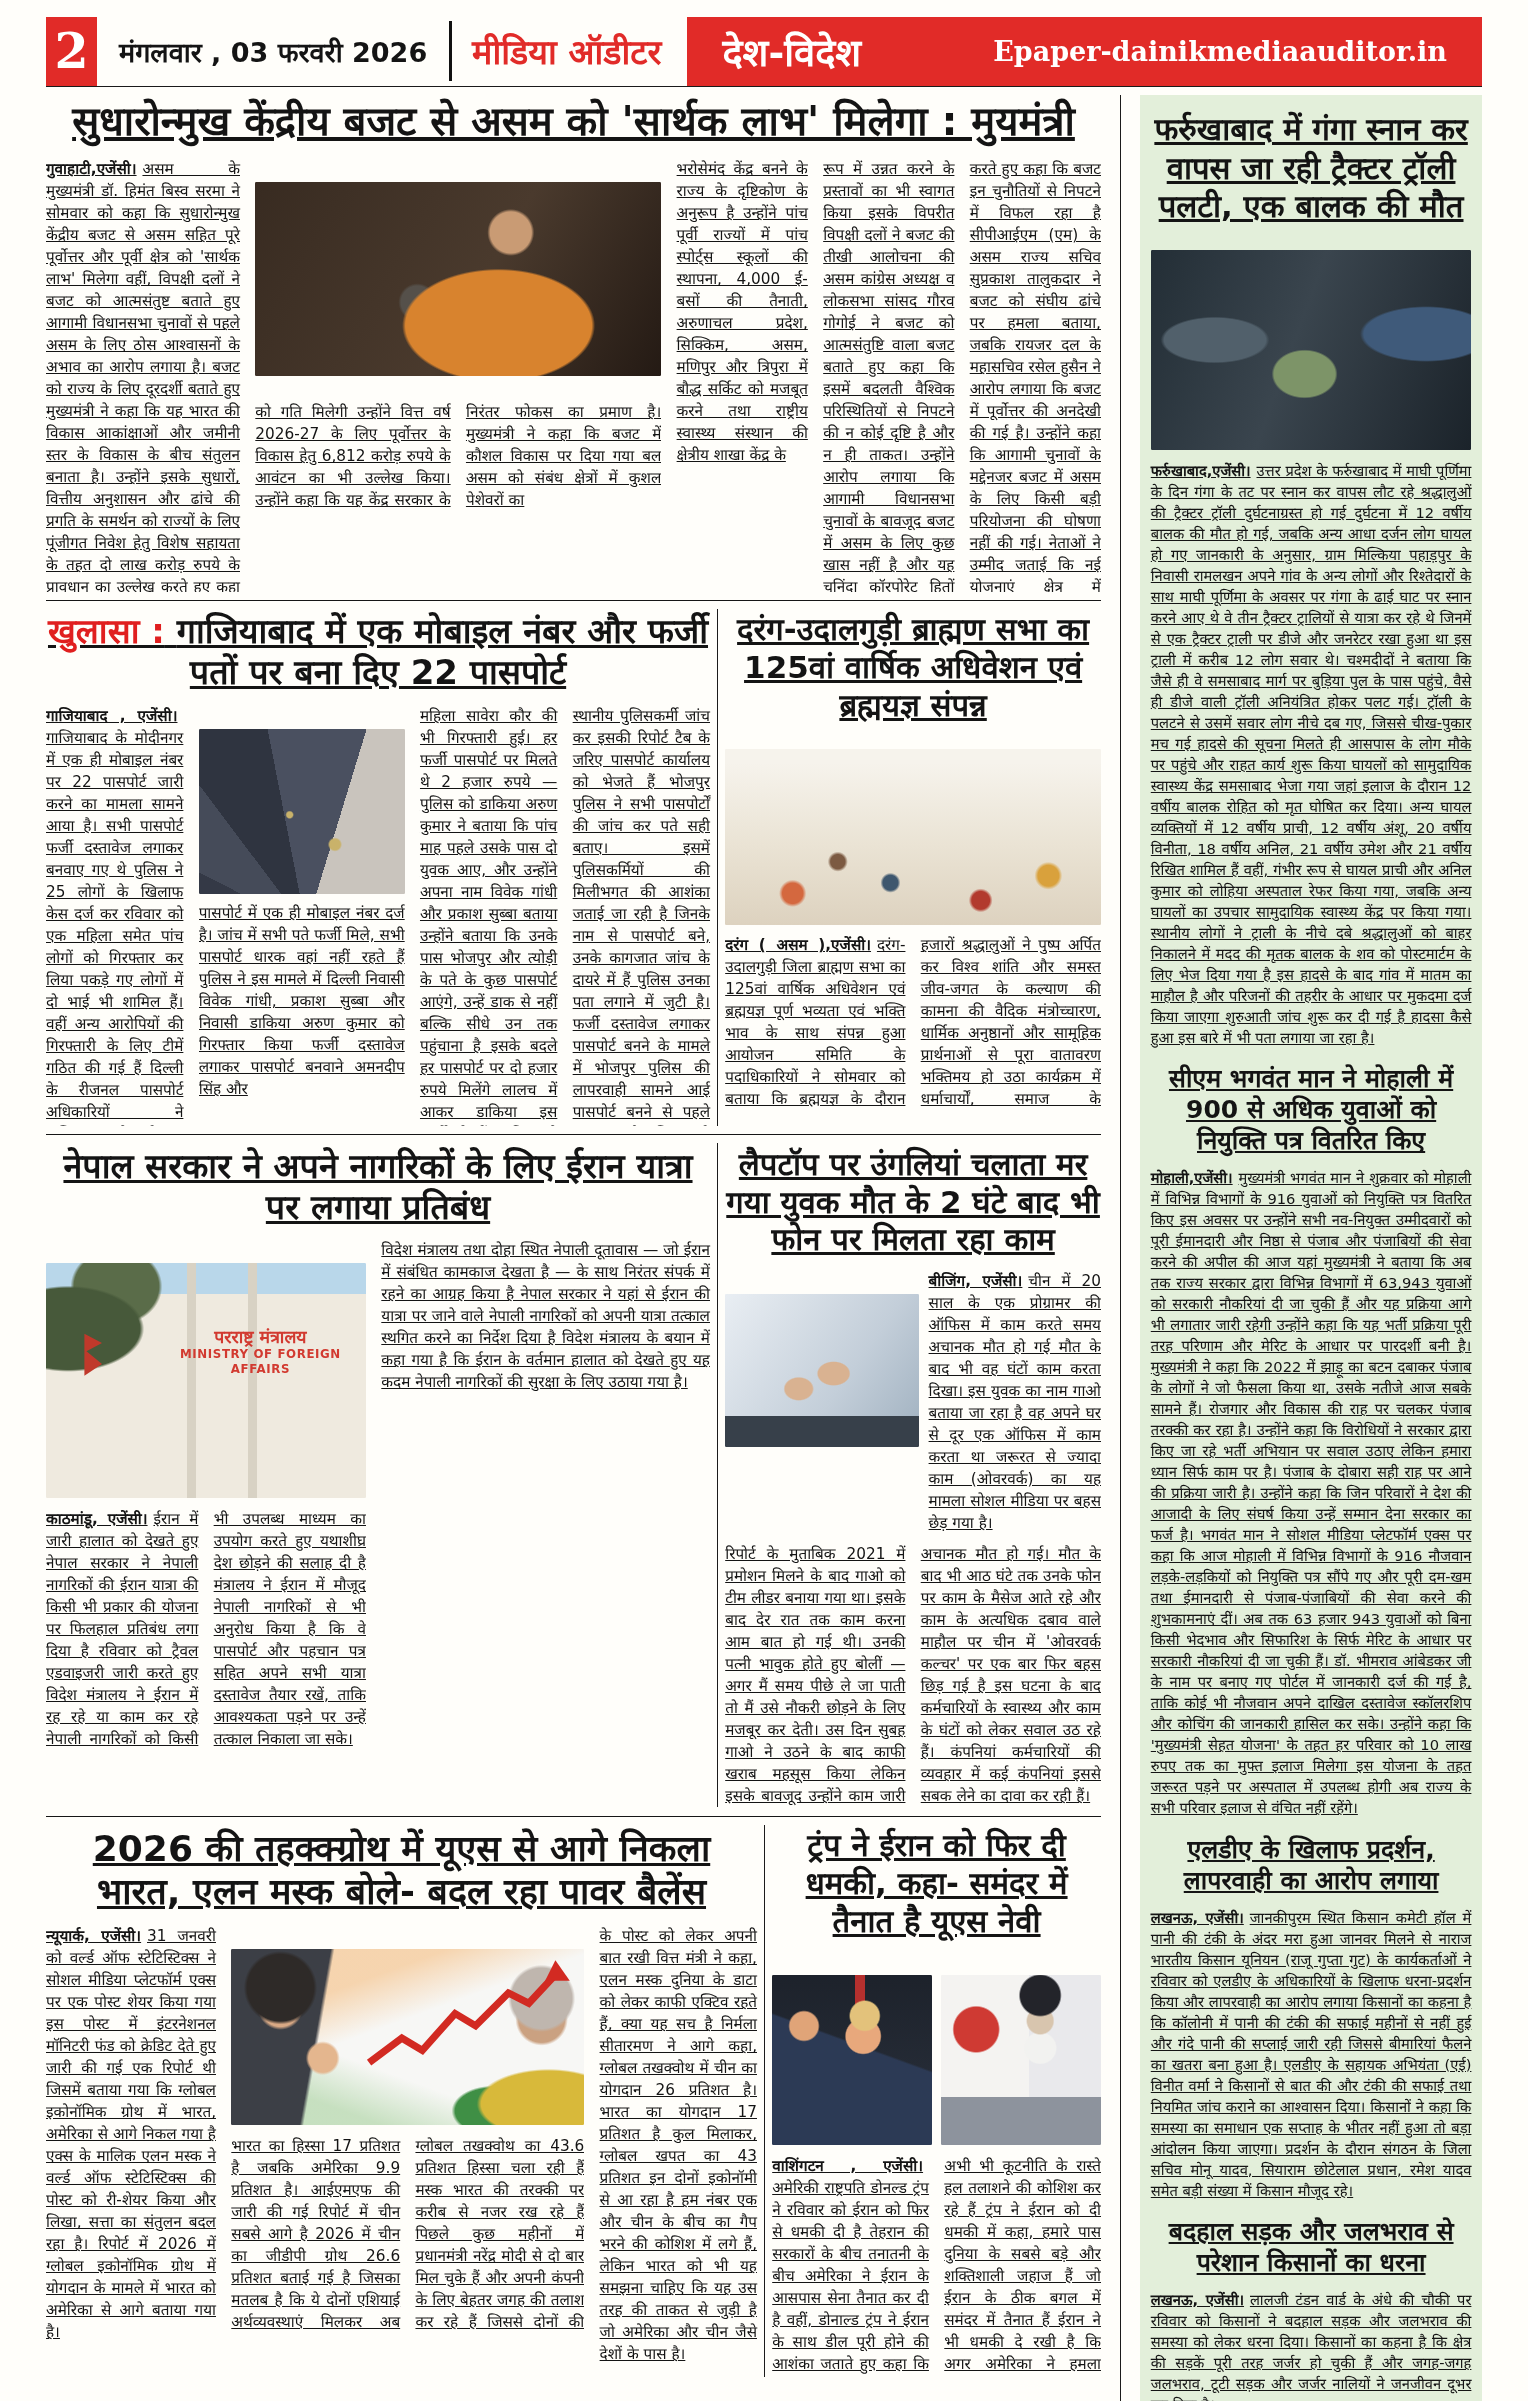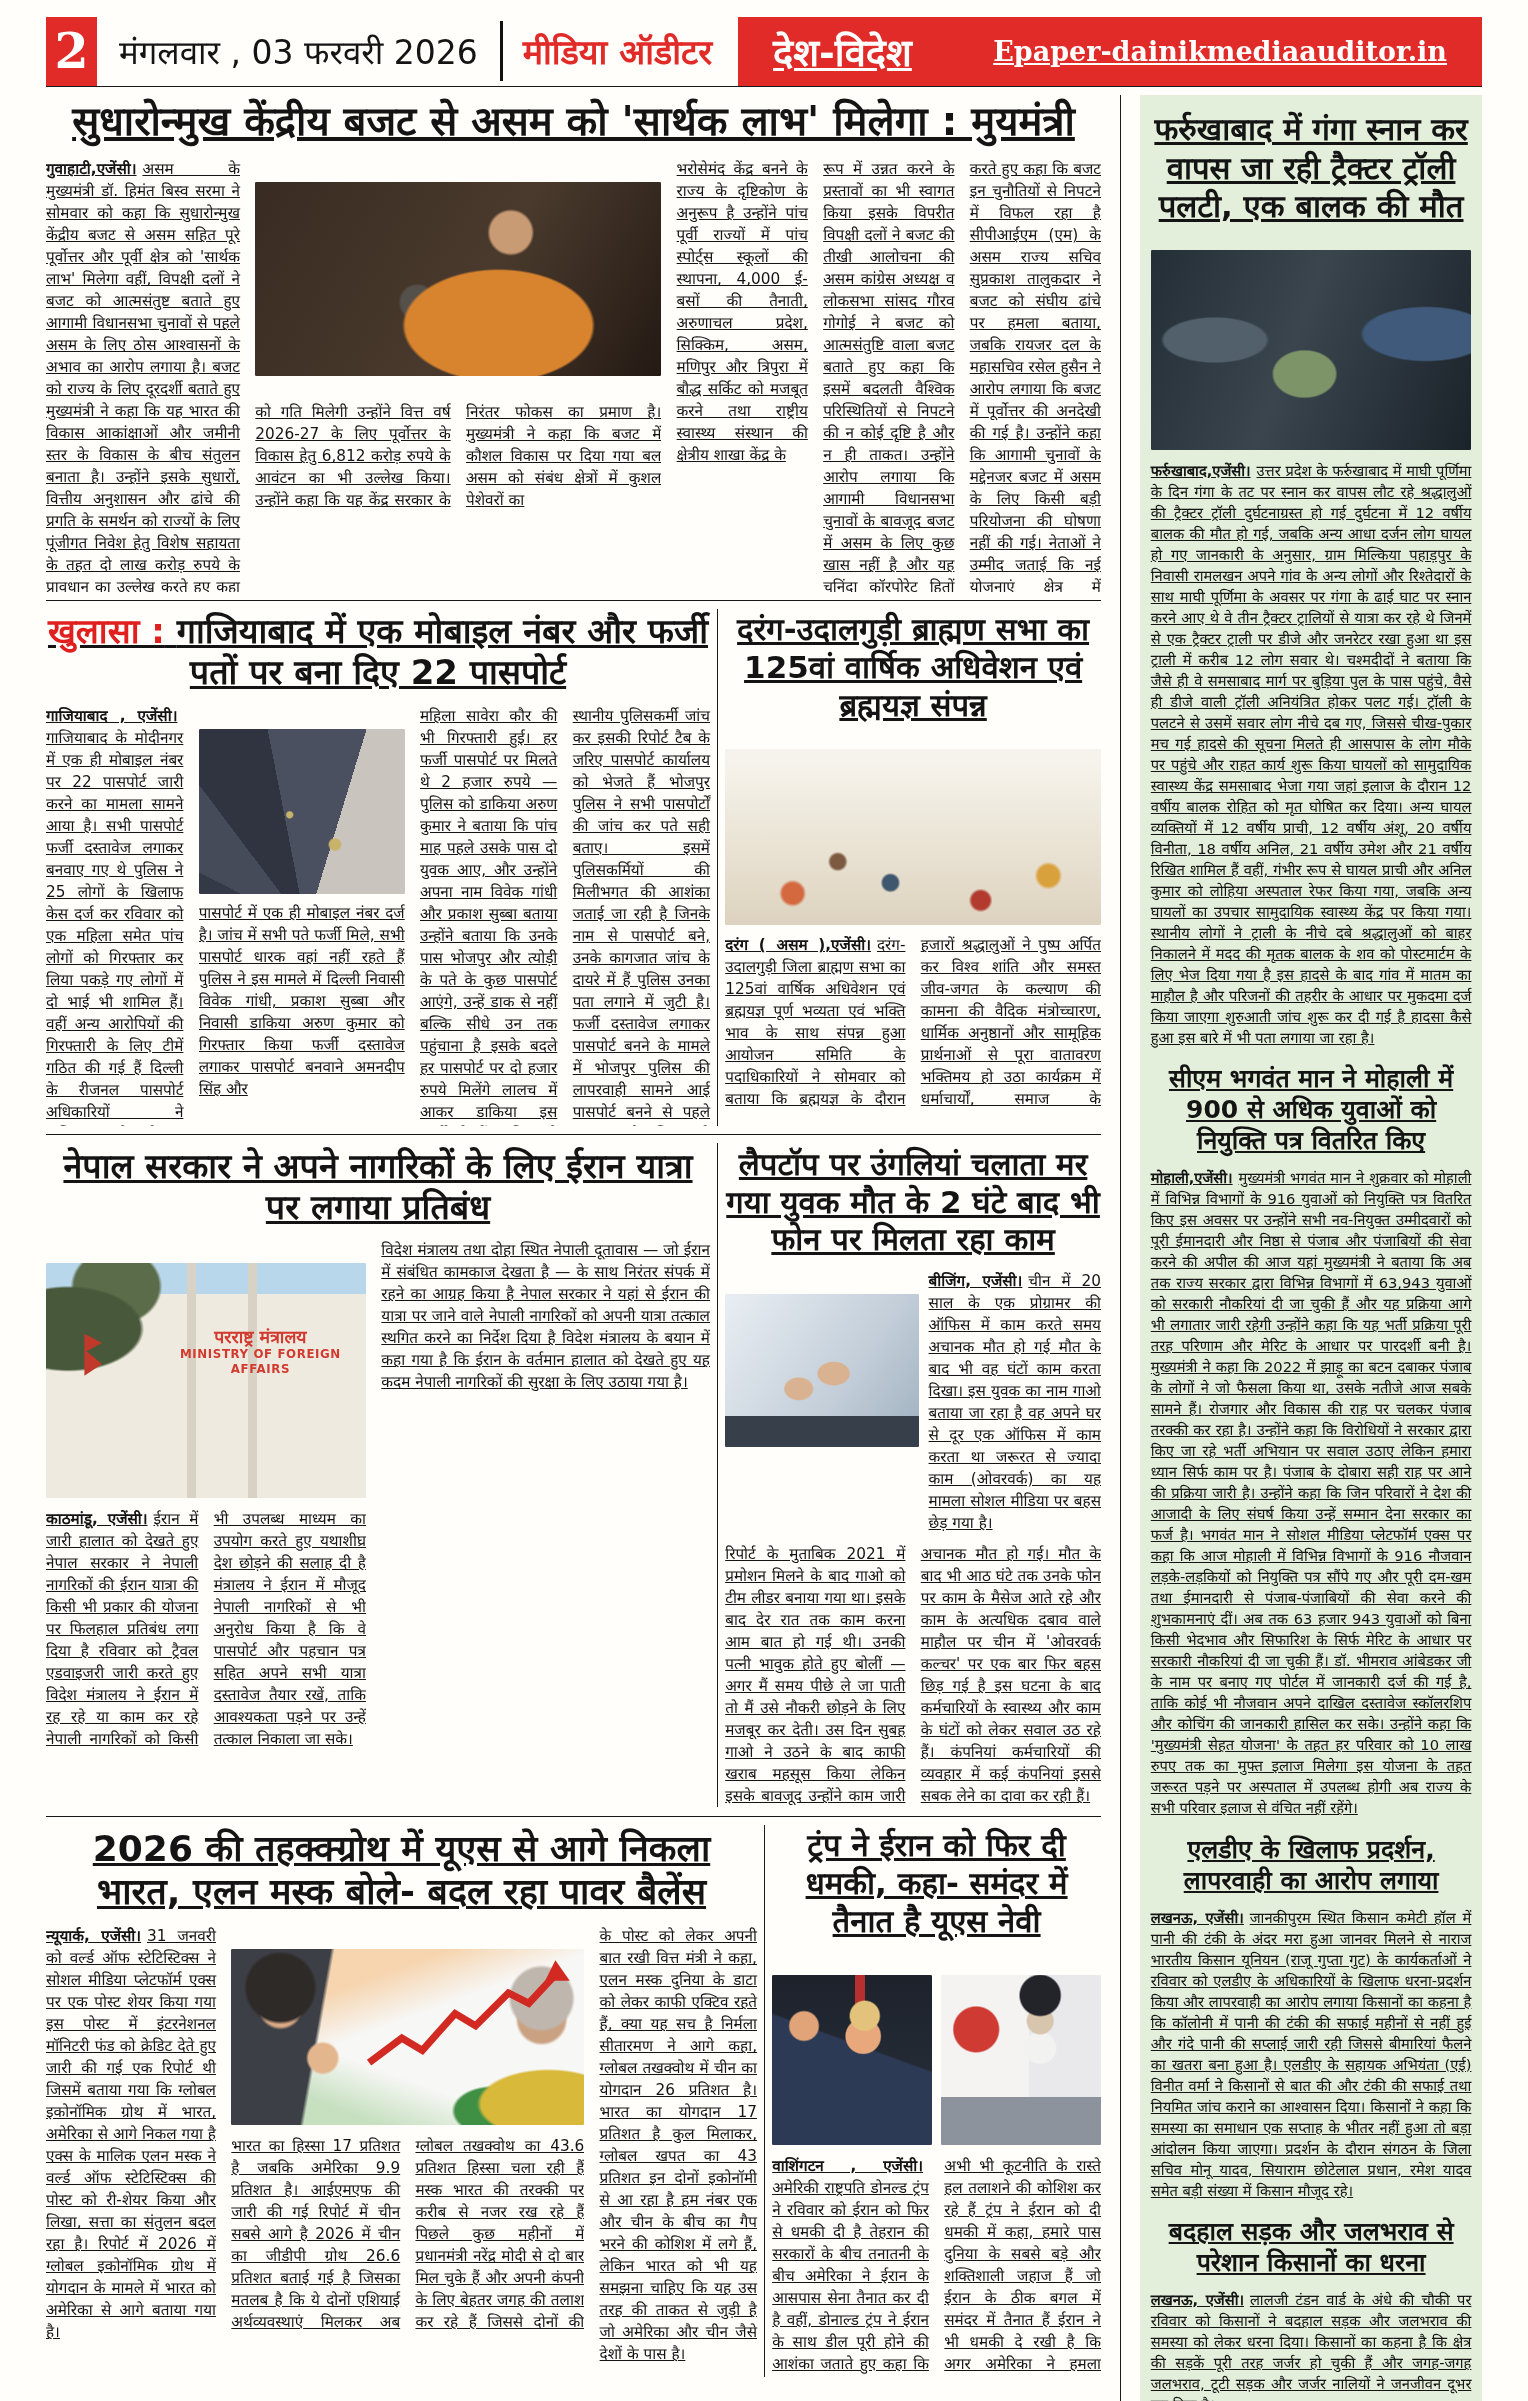--- a/index.html
+++ b/index.html
@@ -2,25 +2,25 @@
 <html lang="hi" style="font-size:9.4px"><head>
 <meta charset="utf-8">
 <style>
   html,body{margin:0;padding:0;background:#f3f0e8;}
   body{width:1528px;font-family:"DejaVu Sans",sans-serif;color:#141414;}
   .sheet{width:1528px;min-height:2401px;background:#fffefa;box-sizing:border-box;padding:16.5px 46px 23.5px 46px;}
   
   .masthead{display:flex;align-items:stretch;height:69px;border-bottom:1.8px solid #1a1a1a;}
   .pagenum{width:51px;background:var(--red);color:#fff;font-family:"DejaVu Serif",serif;
            font-size:49px;font-weight:bold;display:flex;align-items:center;justify-content:center;}
-  .mdate{display:flex;align-items:center;font-weight:normal;font-size:33px;padding:0 22px;}
+  .mdate{display:flex;align-items:center;font-weight:bold;font-size:27px;padding:0 22px;}
   .mbar{width:2.9px;background:#111;margin:4.7px 0;}
   .brand{display:flex;align-items:center;font-weight:bold;font-size:34px;color:var(--red);padding:0 26px 0 20px;}
   .banner{flex:1;background:var(--red);color:#fff;display:flex;align-items:center;justify-content:space-between;
-          padding:0 35px;text-decoration:underline;}
+          padding:0 35px;}
   .banner .sec{font-size:38px;font-weight:bold;}
   .banner .url{font-family:"DejaVu Serif",serif;font-size:27px;font-weight:bold;}
   
   .content{display:flex;margin-top:8.2px;gap:12px;text-decoration:underline;}
   .main{width:1055px;}
   .vr{width:1.2px;background:#1b1b1b;margin:0 7px;}
   .rail{flex:1;background:var(--green);padding:9.4px 10.6px;box-sizing:border-box;}
   .row{overflow:hidden;}
   .rowrule{border-top:1.8px solid #161616;margin:8.2px 0;}
   

